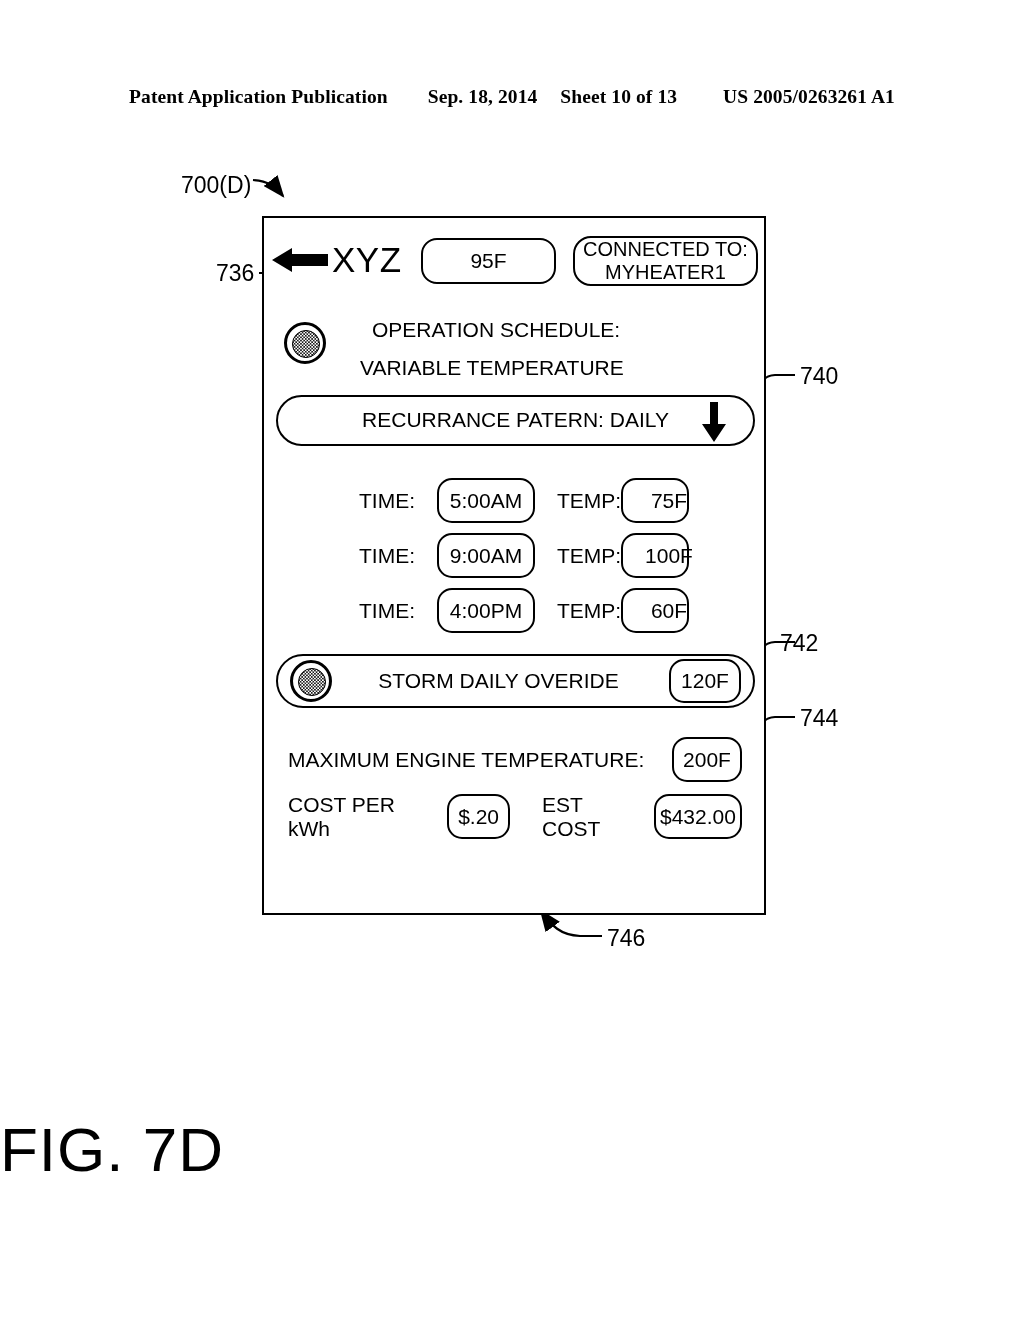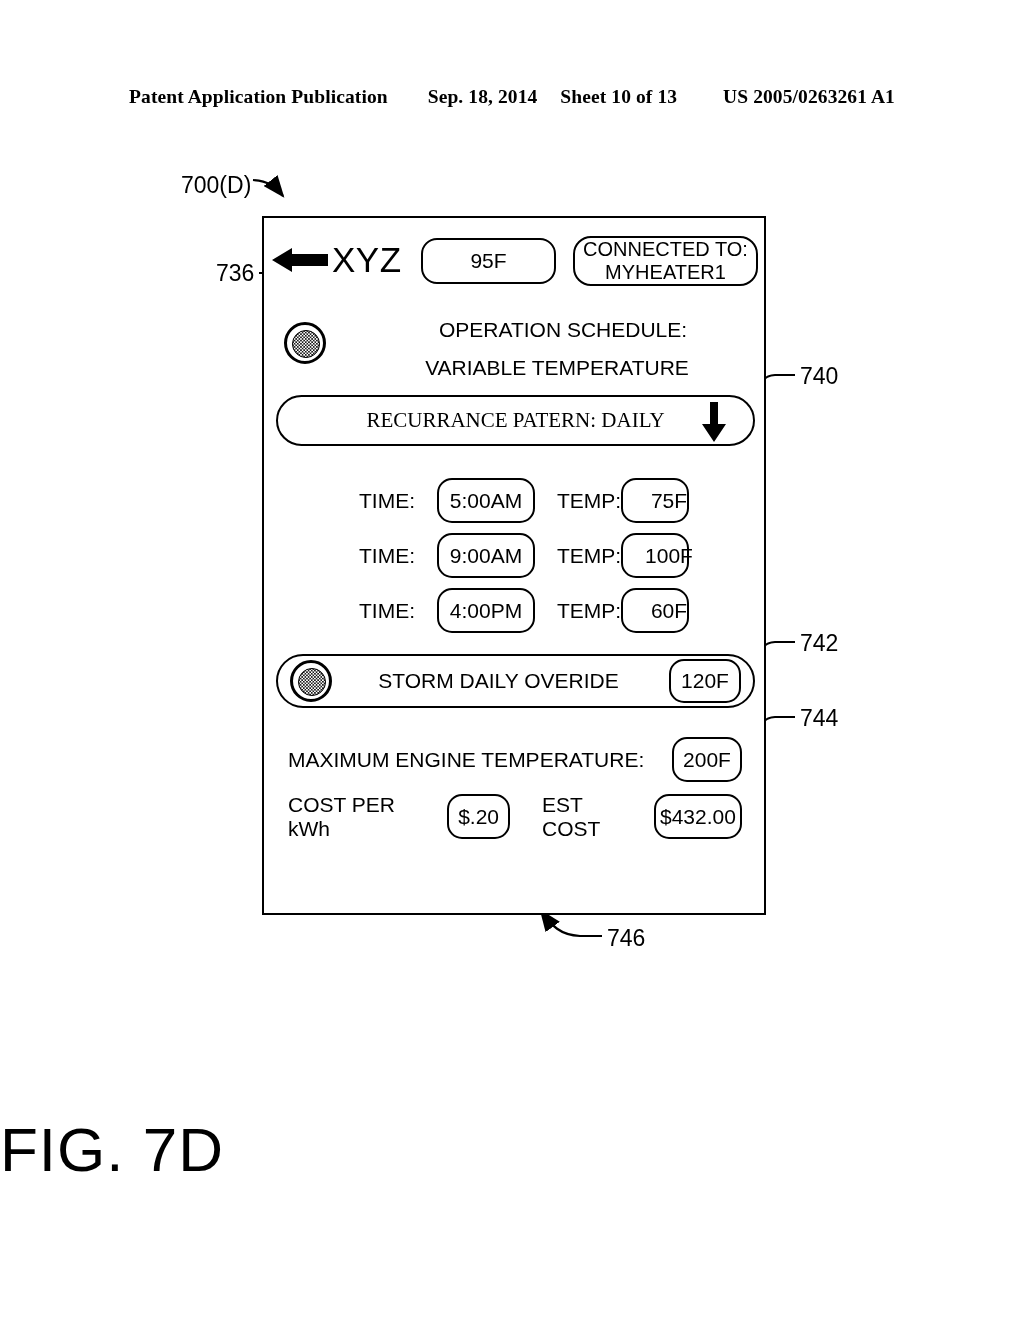--- a/index.html
+++ b/index.html
@@ -128,21 +128,21 @@
   .op-knob {
     position: absolute;
     left: 20px;
     top: 104px;
   }
   .op-lines {
     position: absolute;
     left: 90px;
     top: 93px;
     width: 400px;
-    text-align: center;
+    text-align: left;
     font-size: 21px;
     line-height: 38px;
   }
   .op-lines .l1 { display: block; padding-left: 18px; }
   .op-lines .l2 { display: block; padding-left: 6px; }
 
   
   .recurrence {
     position: absolute;
     left: 12px;
@@ -153,21 +153,20 @@
     border-radius: 26px;
     box-sizing: border-box;
     background: #fff;
   }
   .recurrence .label {
     position: absolute;
     left: 0; right: 0; top: 0;
     line-height: 46px;
     text-align: center;
     font-size: 21px;
-    font-family: Liberation Serif, serif;
   }
   .dd-arrow {
     position: absolute;
     right: 26px;
     top: 5px;
     width: 26px;
     height: 40px;
   }
 
   
@@ -275,21 +274,21 @@
   .refnum {
     position: absolute;
     font-size: 23px;
     font-family: "Liberation Sans", sans-serif;
     white-space: nowrap;
   }
   .ref-700 { left: 181px; top: 172px; }
   .ref-736 { left: 216px; top: 260px; }
   .ref-738 { left: 370px; top: 290px; }
   .ref-740 { left: 800px; top: 363px; }
-  .ref-742 { left: 800px; top: 630px; }
+  .ref-742 { left: 780px; top: 630px; }
   .ref-744 { left: 800px; top: 705px; }
   .ref-746 { left: 607px; top: 925px; }
 
   .leaders {
     position: absolute;
     left: 0; top: 0;
     width: 1024px; height: 1320px;
     pointer-events: none;
   }
 

